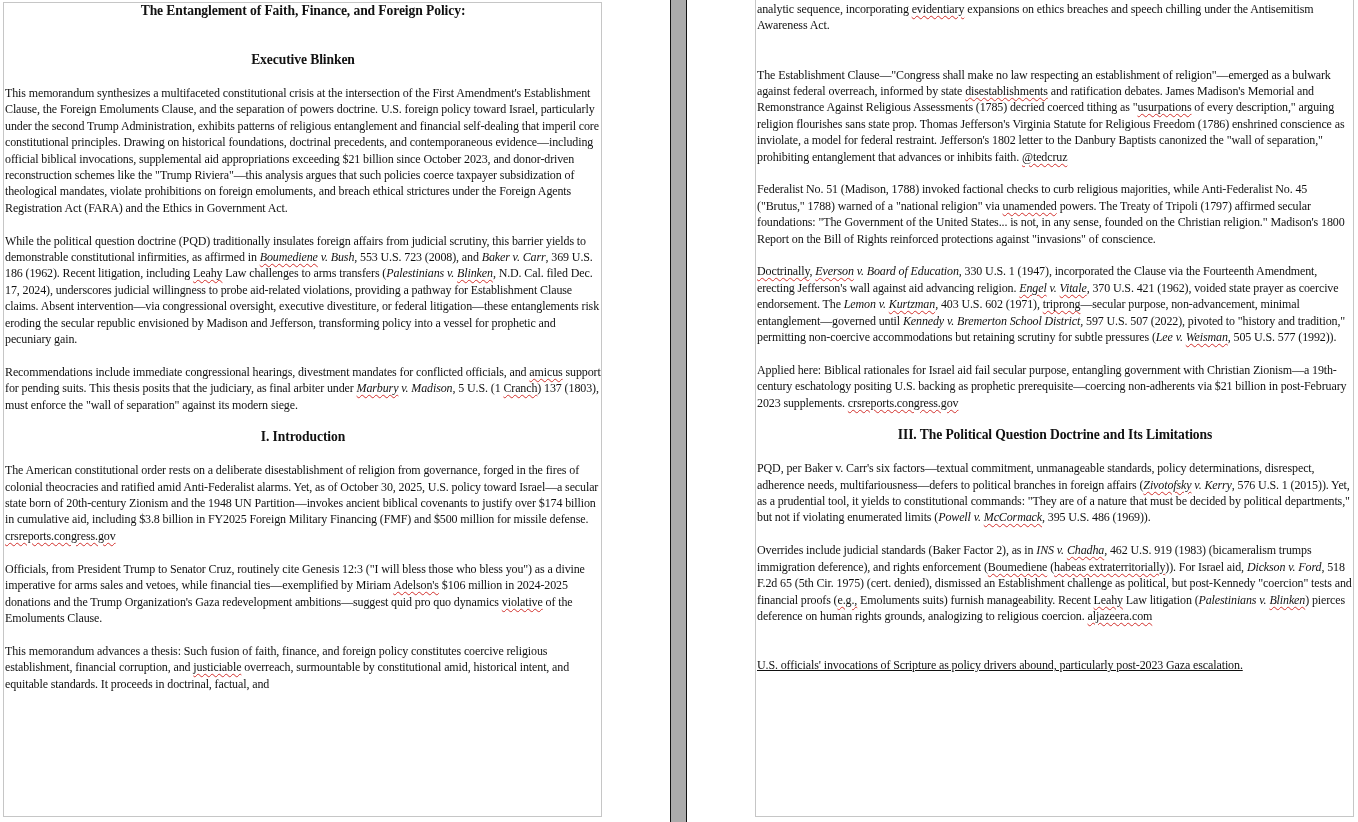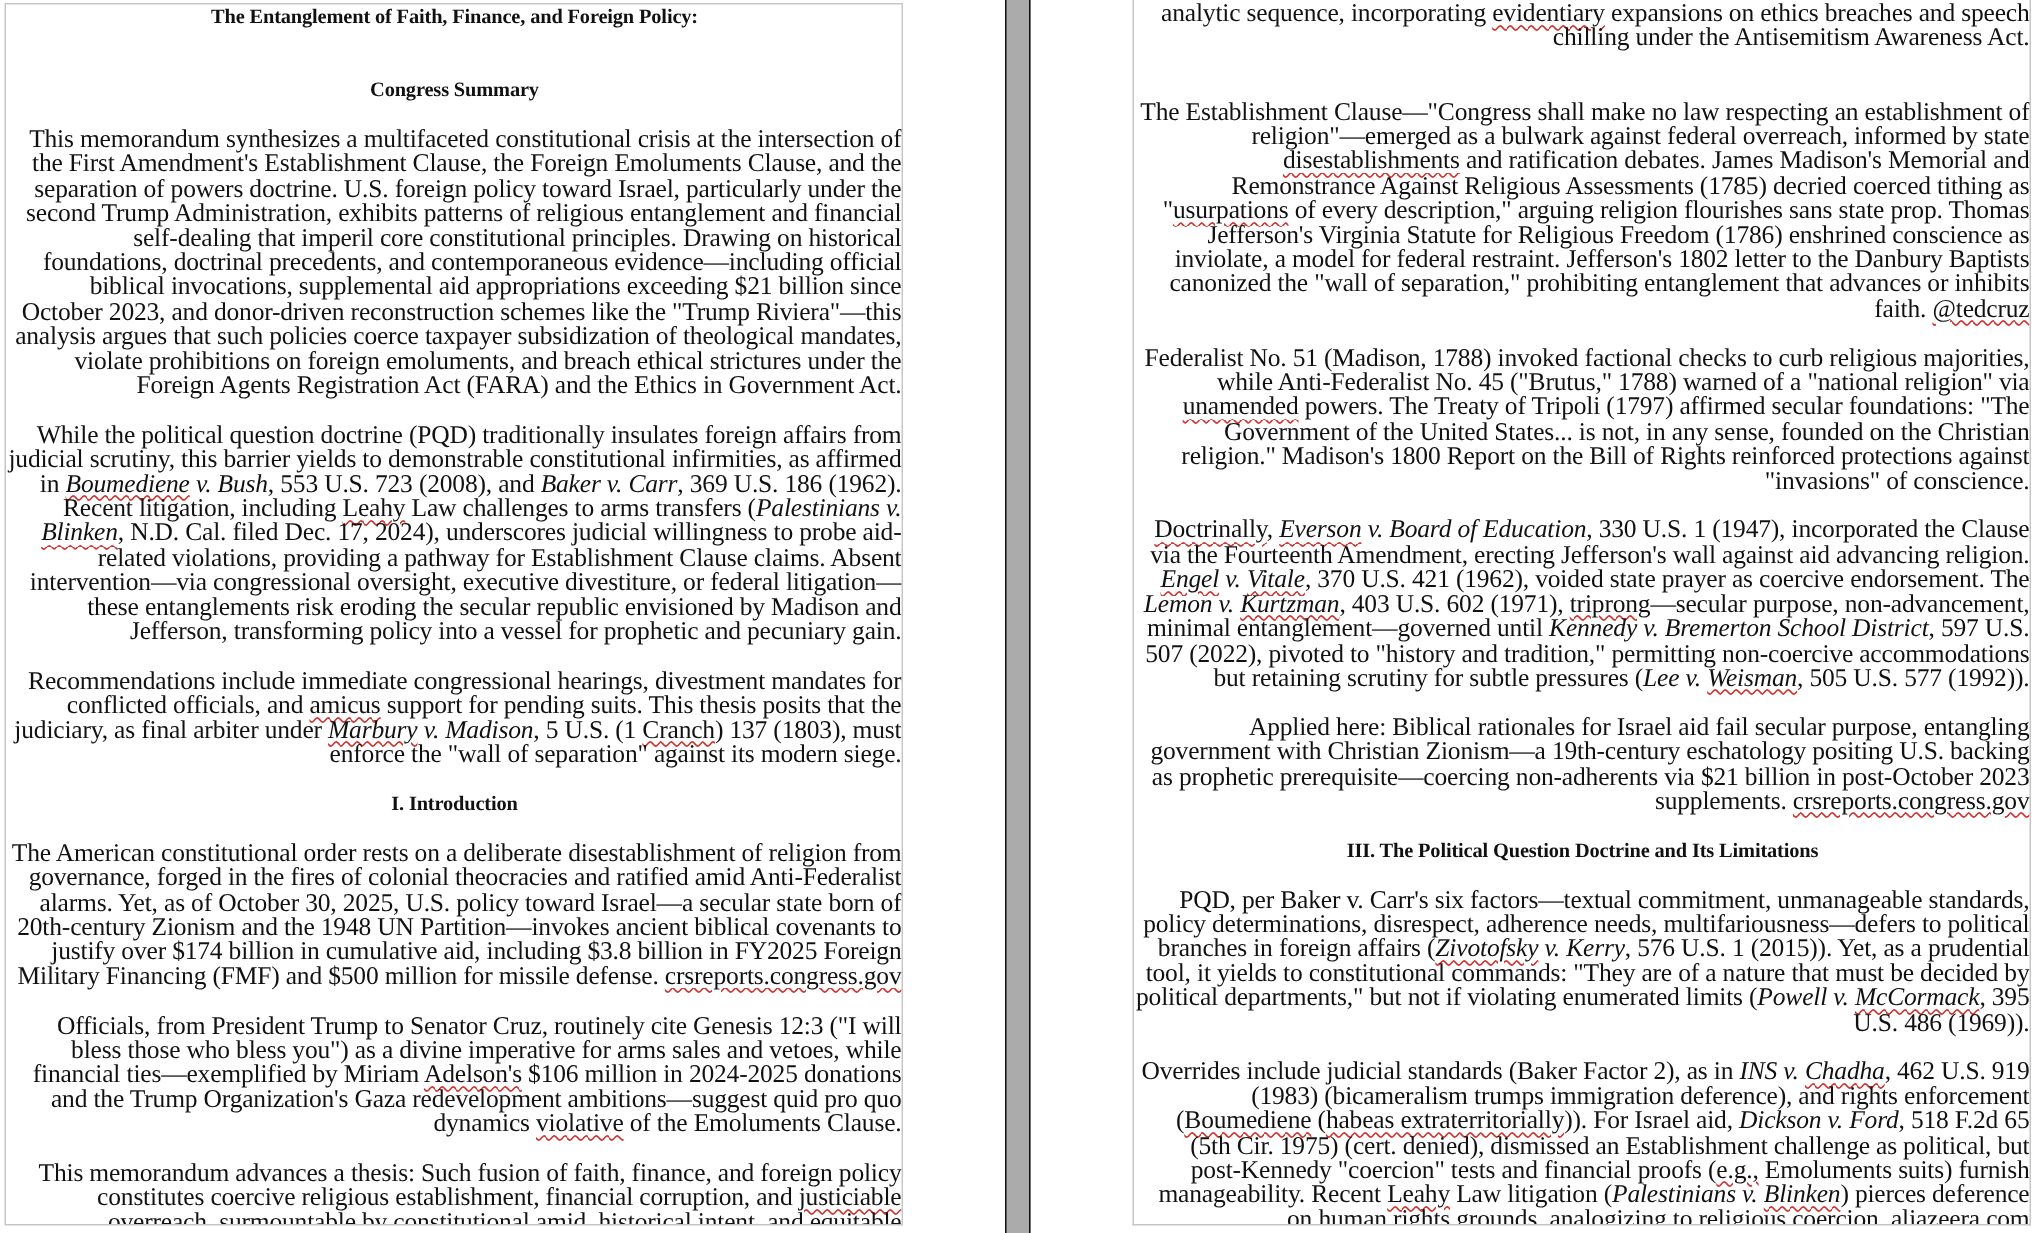--- a/index.html
+++ b/index.html
@@ -22,21 +22,21 @@
   #page-left .page-inner  { top: 0px; }
   #page-right .page-inner { top: 3px; }
 
   .divider-bar {
     position: absolute; left: 670px; top: 0; width: 17px; height: 822px;
     background: #ababab; border-left: 1px solid #111; border-right: 1px solid #111;
     box-sizing: border-box;
   }
 
   p, h1, h2, h3 { margin: 0; }
-  .para { font-size: 17px; line-height: 16.4px; letter-spacing: -0.12px; text-align: right; }
+  .para { font-size: 12px; line-height: 16.4px; letter-spacing: -0.12px; }
   .gap { height: 16.4px; }
   .heading {
     font-weight: bold; text-align: center; font-size: 13.6px; line-height: 16.4px;
     letter-spacing: -0.1px;
   }
   .title-line { font-size: 13.6px; }
   .u { text-decoration: underline; }
   i { font-style: italic; }
   .sp {
     text-decoration: underline wavy #d2302c;
@@ -47,21 +47,21 @@
   .ul-line { text-decoration: underline; }
 </style>
 </head>
 <body>
 
 <div class="page" id="page-left">
   <div class="page-inner">
     <h1 class="heading title-line">The Entanglement of Faith, Finance, and Foreign Policy:</h1>
     <div class="gap"></div>
     <div class="gap"></div>
-    <h3 class="heading">Congress Summary</h3>
+    <h3 class="heading">Executive Blinken</h3>
     <div class="gap"></div>
 
     <p class="para">This memorandum synthesizes a multifaceted constitutional crisis at the intersection of the First Amendment's Establishment Clause, the Foreign Emoluments Clause, and the separation of powers doctrine. U.S. foreign policy toward Israel, particularly under the second Trump Administration, exhibits patterns of religious entanglement and financial self-dealing that imperil core constitutional principles. Drawing on historical foundations, doctrinal precedents, and contemporaneous evidence—including official biblical invocations, supplemental aid appropriations exceeding $21 billion since October 2023, and donor-driven reconstruction schemes like the "Trump Riviera"—this analysis argues that such policies coerce taxpayer subsidization of theological mandates, violate prohibitions on foreign emoluments, and breach ethical strictures under the Foreign Agents Registration Act (FARA) and the Ethics in Government Act.</p>
     <div class="gap"></div>
 
     <p class="para"><span>While the political question doctrine (PQD) traditionally insulates foreign affairs from judicial scrutiny, this barrier yields to demonstrable constitutional infirmities, as affirmed in </span><i><span class="sp">Boumediene</span><span> v. Bush</span></i><span>, 553 U.S. 723 (2008), and </span><i>Baker v. Carr</i><span>, 369 U.S. 186 (1962). Recent litigation, including </span><span class="sp">Leahy</span><span> Law challenges to arms transfers (</span><i><span>Palestinians v. </span><span class="sp">Blinken</span></i><span>, N.D. Cal. filed Dec. 17, 2024), underscores judicial willingness to probe aid-related violations, providing a pathway for Establishment Clause claims. Absent intervention—via congressional oversight, executive divestiture, or federal litigation—these entanglements risk eroding the secular republic envisioned by Madison and Jefferson, transforming policy into a vessel for prophetic and pecuniary gain.</span></p>
     <div class="gap"></div>
 
     <p class="para"><span>Recommendations include immediate congressional hearings, divestment mandates for conflicted officials, and </span><span class="sp">amicus</span><span> support for pending suits. This thesis posits that the judiciary, as final arbiter under </span><i><span class="sp">Marbury</span><span> v. Madison</span></i><span>, 5 U.S. (1 </span><span class="sp">Cranch</span><span>) 137 (1803), must enforce the "wall of separation" against its modern siege.</span></p>
     <div class="gap"></div>
@@ -90,21 +90,21 @@
 
     <p class="para"><span>The Establishment Clause—"Congress shall make no law respecting an establishment of religion"—emerged as a bulwark against federal overreach, informed by state </span><span class="sp">disestablishments</span><span> and ratification debates. James Madison's Memorial and Remonstrance Against Religious Assessments (1785) decried coerced tithing as "</span><span class="sp">usurpations</span><span> of every description," arguing religion flourishes sans state prop. Thomas Jefferson's Virginia Statute for Religious Freedom (1786) enshrined conscience as inviolate, a model for federal restraint. Jefferson's 1802 letter to the Danbury Baptists canonized the "wall of separation," prohibiting entanglement that advances or inhibits faith. </span><span class="link">@tedcruz</span></p>
     <div class="gap"></div>
 
     <p class="para"><span>Federalist No. 51 (Madison, 1788) invoked factional checks to curb religious majorities, while Anti-Federalist No. 45 ("Brutus," 1788) warned of a "national religion" via </span><span class="sp">unamended</span><span> powers. The Treaty of Tripoli (1797) affirmed secular foundations: "The Government of the United States... is not, in any sense, founded on the Christian religion." Madison's 1800 Report on the Bill of Rights reinforced protections against "invasions" of conscience.</span></p>
     <div class="gap"></div>
 
     <p class="para"><span class="sp">Doctrinally</span><span>, </span><i><span class="sp">Everson</span><span> v. Board of Education</span></i><span>, 330 U.S. 1 (1947), incorporated the Clause via the Fourteenth Amendment, erecting Jefferson's wall against aid advancing religion. </span><i><span class="sp">Engel</span><span> v. </span><span class="sp">Vitale</span></i><span>, 370 U.S. 421 (1962), voided state prayer as coercive endorsement. The </span><i><span>Lemon v. </span><span class="sp">Kurtzman</span></i><span>, 403 U.S. 602 (1971), </span><span class="sp">triprong</span><span>—secular purpose, non-advancement, minimal entanglement—governed until </span><i>Kennedy v. Bremerton School District</i><span>, 597 U.S. 507 (2022), pivoted to "history and tradition," permitting non-coercive accommodations but retaining scrutiny for subtle pressures (</span><i><span>Lee v. </span><span class="sp">Weisman</span></i><span>, 505 U.S. 577 (1992)).</span></p>
     <div class="gap"></div>
 
-    <p class="para"><span>Applied here: Biblical rationales for Israel aid fail secular purpose, entangling government with Christian Zionism—a 19th-century eschatology positing U.S. backing as prophetic prerequisite—coercing non-adherents via $21 billion in post-October 2023 supplements. </span><span class="link">crsreports.congress.gov</span></p>
+    <p class="para"><span>Applied here: Biblical rationales for Israel aid fail secular purpose, entangling government with Christian Zionism—a 19th-century eschatology positing U.S. backing as prophetic prerequisite—coercing non-adherents via $21 billion in post-February 2023 supplements. </span><span class="link">crsreports.congress.gov</span></p>
     <div class="gap"></div>
 
     <h3 class="heading">III. The Political Question Doctrine and Its Limitations</h3>
     <div class="gap"></div>
 
     <p class="para"><span>PQD, per Baker v. Carr's six factors—textual commitment, unmanageable standards, policy determinations, disrespect, adherence needs, multifariousness—defers to political branches in foreign affairs (</span><i><span class="sp">Zivotofsky</span><span> v. Kerry</span></i><span>, 576 U.S. 1 (2015)). Yet, as a prudential tool, it yields to constitutional commands: "They are of a nature that must be decided by political departments," but not if violating enumerated limits (</span><i><span>Powell v. </span><span class="sp">McCormack</span></i><span>, 395 U.S. 486 (1969)).</span></p>
     <div class="gap"></div>
 
     <p class="para"><span>Overrides include judicial standards (Baker Factor 2), as in </span><i><span>INS v. </span><span class="sp">Chadha</span></i><span>, 462 U.S. 919 (1983) (bicameralism trumps immigration deference), and rights enforcement (</span><span class="sp">Boumediene</span><span> (</span><span class="sp">habeas extraterritorially</span><span>)). For Israel aid, </span><i>Dickson v. Ford</i><span>, 518 F.2d 65 (5th Cir. 1975) (cert. denied), dismissed an Establishment challenge as political, but post-Kennedy "coercion" tests and financial proofs (</span><span class="sp">e.g.,</span><span> Emoluments suits) furnish manageability. Recent </span><span class="sp">Leahy</span><span> Law litigation (</span><i><span>Palestinians v. </span><span class="sp">Blinken</span></i><span>) pierces deference on human rights grounds, analogizing to religious coercion. </span><span class="link">aljazeera.com</span></p>
     <div class="gap"></div>

